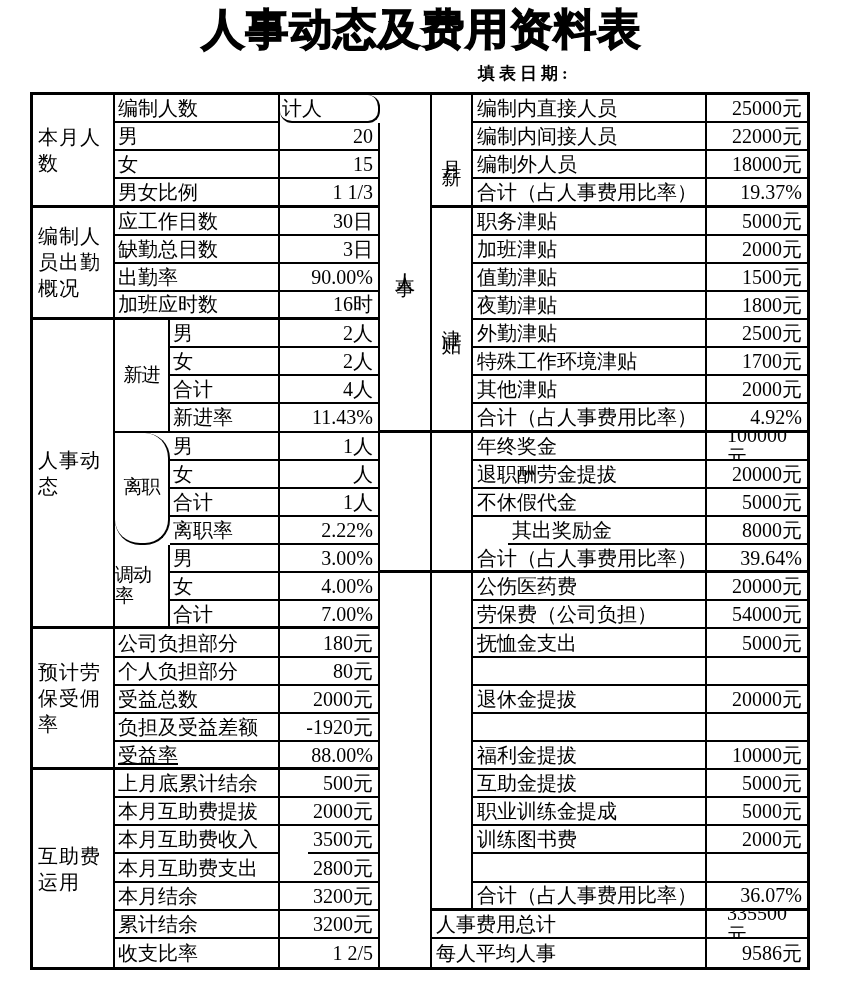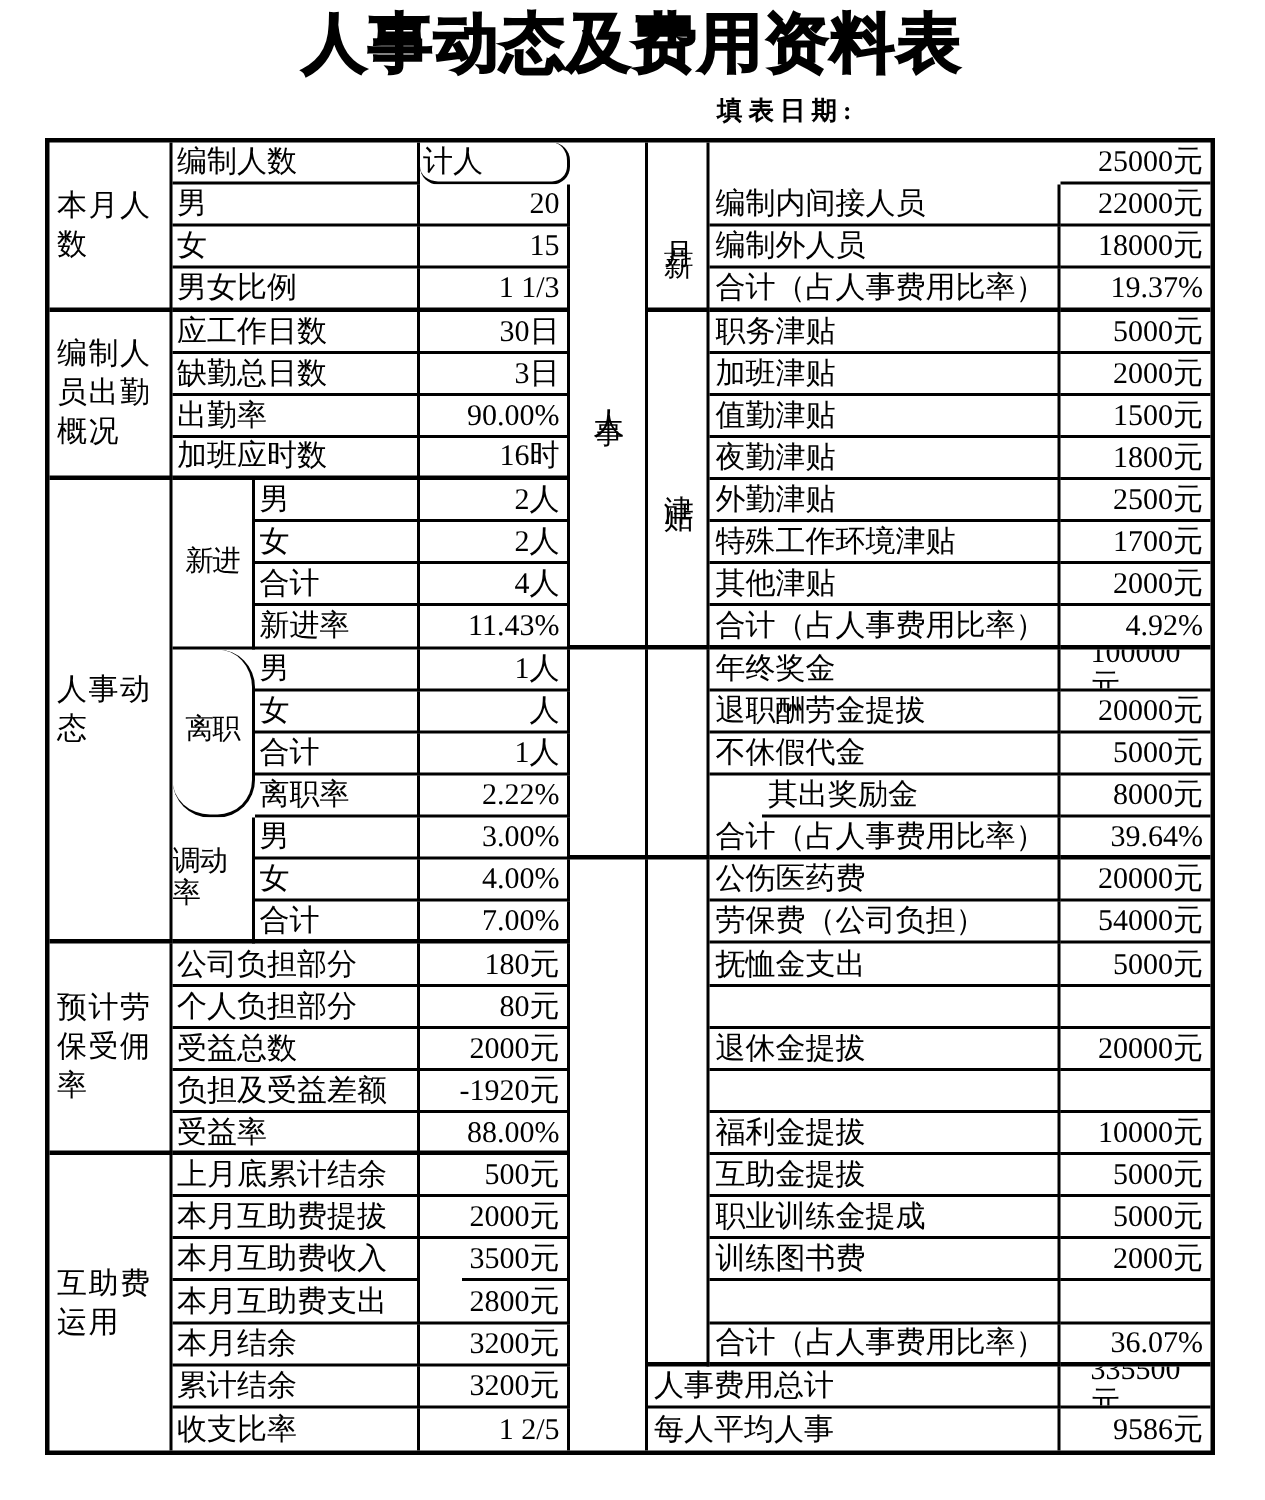--- a/index.html
+++ b/index.html
@@ -213,21 +213,21 @@
     </div>
     <div class="cell val" style="grid-area: 22 / 4 / span 1 / span 1;">
       <span>2000元</span>
     </div>
     <div class="cell item" style="grid-area: 23 / 2 / span 1 / span 2;">
       <span>负担及受益差额</span>
     </div>
     <div class="cell val" style="grid-area: 23 / 4 / span 1 / span 1;">
       <span>-1920元</span>
     </div>
-    <div class="cell item thick" style="grid-area: 24 / 2 / span 1 / span 2;">
+    <div class="cell item thick" style="grid-area: 24 / 2 / span 1 / span 2; text-decoration: underline;">
       <span>受益率</span>
     </div>
     <div class="cell val thick" style="grid-area: 24 / 4 / span 1 / span 1;">
       <span>88.00%</span>
     </div>
     <div class="cell grouplab thick noB" style="grid-area: 25 / 1 / span 7 / span 1;">
       <span>互助费运用</span>
     </div>
     <div class="cell item" style="grid-area: 25 / 2 / span 1 / span 2;">
       <span>上月底累计结余</span>
@@ -272,20 +272,23 @@
       <span>1 2/5</span>
     </div>
     <div class="cell vert thick" style="grid-area: 1 / 5 / span 12 / span 1;">
       <span>人事</span>
     </div>
     <div class="cell vert thick" style="grid-area: 13 / 5 / span 5 / span 1;"></div>
     <div class="cell vert thick noB" style="grid-area: 18 / 5 / span 14 / span 1;"></div>
     <div class="cell vert thick" style="grid-area: 1 / 6 / span 4 / span 1;">
       <span>月薪</span>
     </div>
+    <div class="cell item fitem" style="grid-area: 1 / 7 / span 1 / span 1;">
+      <span>编制内直接人员</span>
+    </div>
     <div class="cell val noR" style="grid-area: 1 / 8 / span 1 / span 1;">
       <span>25000元</span>
     </div>
     <div class="cell item fitem" style="grid-area: 2 / 7 / span 1 / span 1;">
       <span>编制内间接人员</span>
     </div>
     <div class="cell val noR" style="grid-area: 2 / 8 / span 1 / span 1;">
       <span>22000元</span>
     </div>
     <div class="cell item fitem" style="grid-area: 3 / 7 / span 1 / span 1;">

